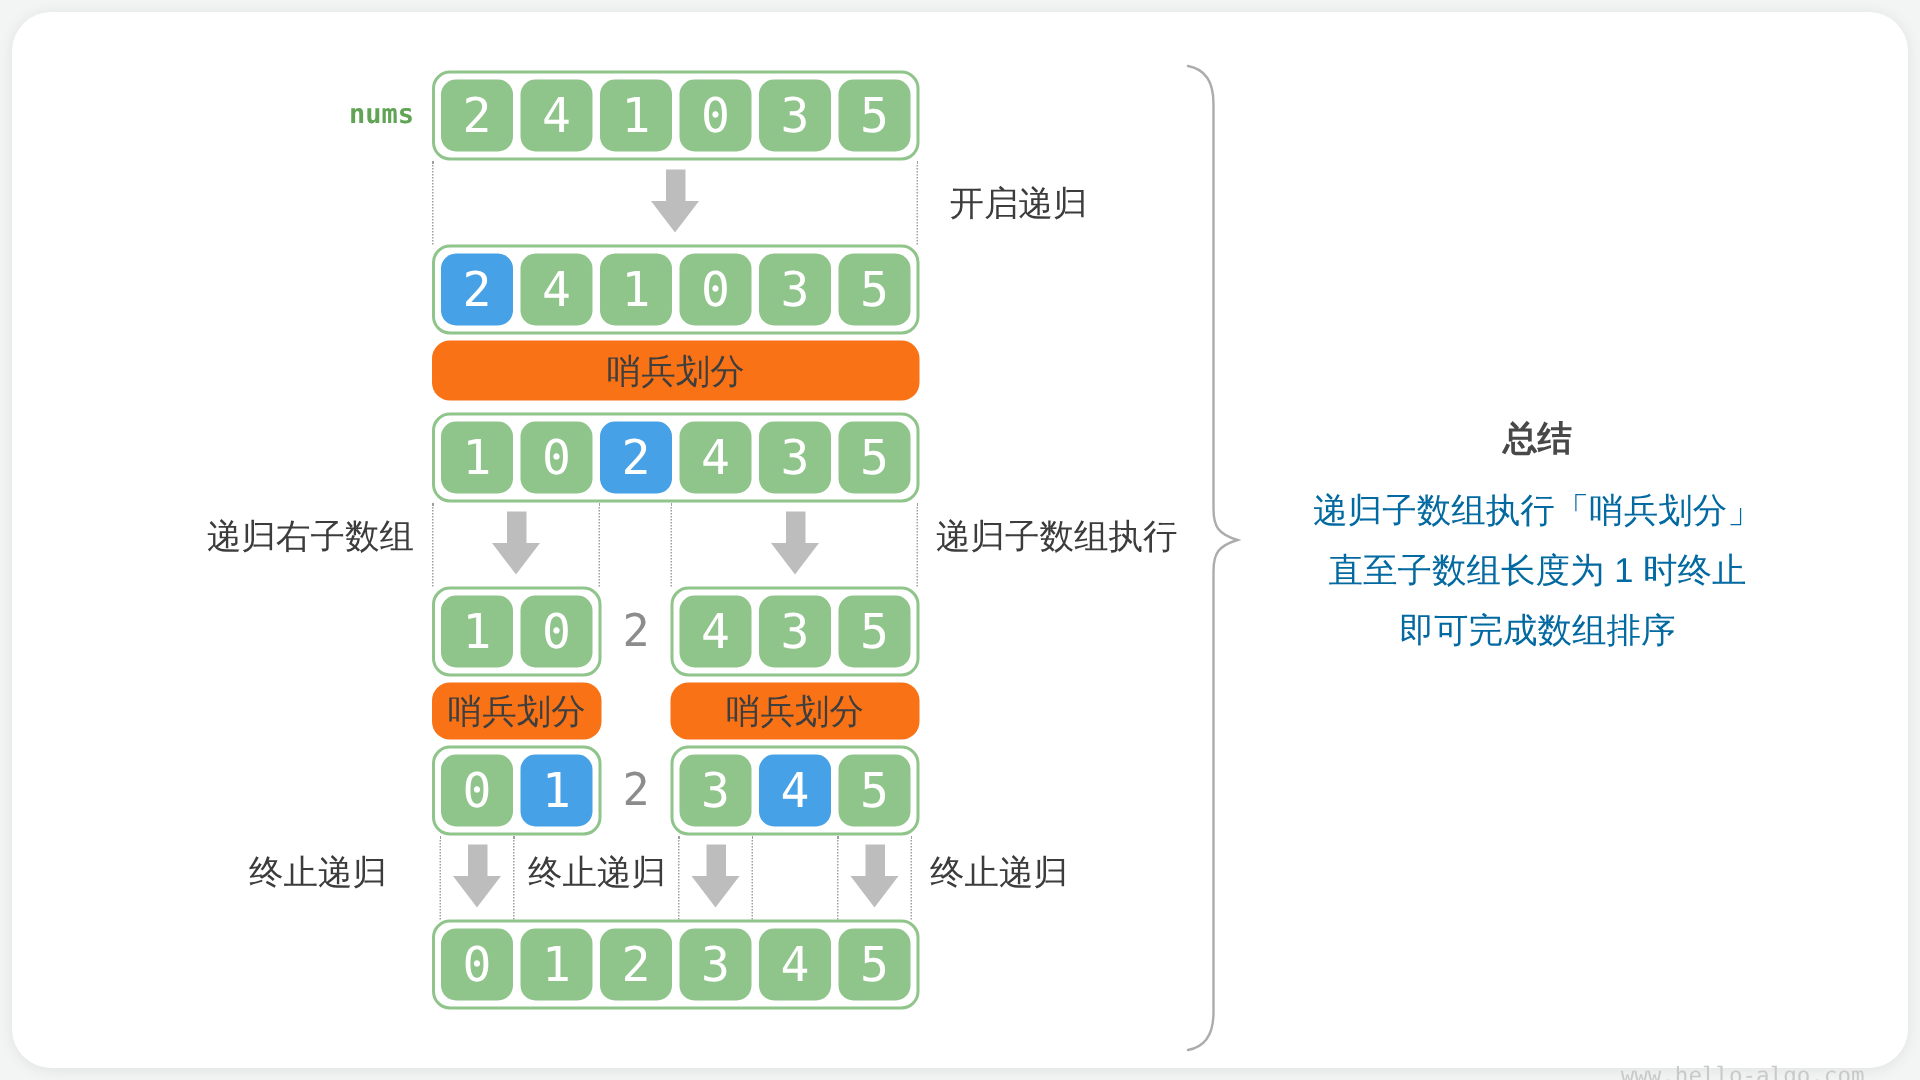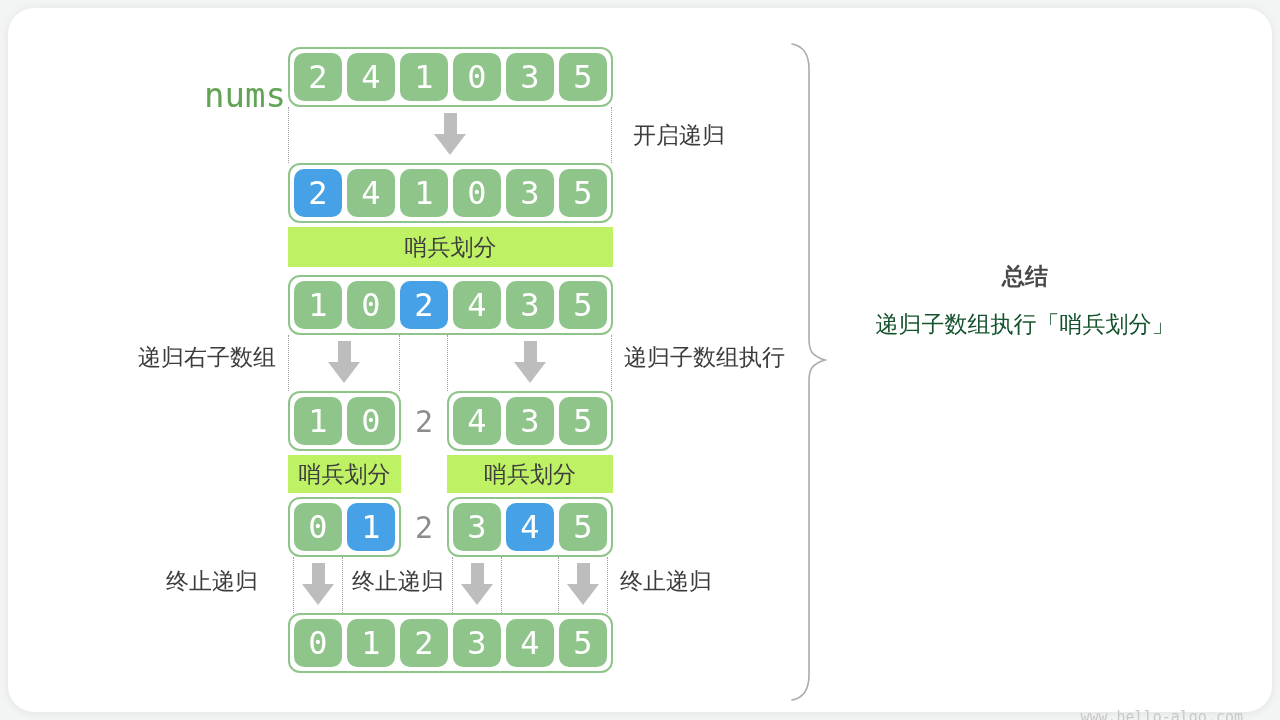--- a/index.html
+++ b/index.html
@@ -20,50 +20,50 @@
     box-sizing:border-box;height:60px;
   }
   .cell{
     width:48px;height:48px;border-radius:10px;background:#8FC48A;
     display:flex;align-items:center;justify-content:center;
     color:#ffffff;font-family:"DejaVu Sans Mono", monospace;font-size:32px;
   }
   .cell.blue{background:#47A1E6;}
   
   .bar{
-    position:absolute;background:#bef264;border-radius:0;
+    position:absolute;background:#f97316;border-radius:12px;
     display:flex;align-items:center;justify-content:center;
     color:#3E3E3E;font-size:23px;box-sizing:border-box;
   }
   
   .vline{position:absolute;width:0;border-left:1px dotted #9F9F9F;}
   
   .arrow{position:absolute;width:32px;transform:translateX(-50%);
     display:flex;flex-direction:column;align-items:center;}
   .arrow .shaft{width:13px;height:21px;background:#BDBDBD;}
   .arrow .head{width:0;height:0;border-left:16px solid transparent;
     border-right:16px solid transparent;border-top:21px solid #BDBDBD;}
   
   .lbl{position:absolute;color:#3C3C3C;font-size:23px;line-height:26px;white-space:nowrap;text-align:center;}
   .lbl.r{text-align:right;}
   .lbl.c{text-align:center;}
   .nums-lbl{
-    position:absolute;left:204px;top:81px;width:72px;text-align:right;
+    position:absolute;left:204px;top:63px;width:72px;text-align:right;
     color:#61A455;font-family:"DejaVu Sans Mono", monospace;
-    font-weight:normal;font-size:34px;line-height:28px;
+    font-weight:bold;font-size:18px;line-height:28px;
   }
   .sep2{
     position:absolute;transform:translate(-50%,-50%);
     color:#8C8C8C;font-family:"DejaVu Sans Mono", monospace;font-size:30px;
   }
   .summary{
-    position:absolute;left:835px;top:262px;width:380px;text-align:center;
+    position:absolute;left:835px;top:278px;width:380px;text-align:center;
   }
   .summary .title{font-size:23px;line-height:28px;font-weight:bold;color:#484848;margin-bottom:14px;}
-  .summary .line{font-size:23px;line-height:40px;color:#14532d;}
+  .summary .line{font-size:23px;line-height:40px;color:#0369a1;}
   .brace{position:absolute;left:780px;top:36px;}
   .watermark{
     position:absolute;right:37px;top:708px;
     color:#C9C9C9;font-family:"DejaVu Sans Mono", monospace;font-size:15px;
   }
 </style>
 </head>
 <body>
 
 <div class="card"></div>
@@ -184,15 +184,17 @@
   <span class="cell">5</span>
 </div>
 
 <svg class="brace" width="60" height="672" viewBox="0 0 60 672">
   <path d="M12,8 C23,10 29,18 29,33 L29,303 C29,315 32,320 45,324 C32,328 29,333 29,345 L29,639 C29,654 23,662 12,664" fill="none" stroke="#ACACAC" stroke-width="1.6" stroke-linecap="round"></path>
 </svg>
 
 <div class="summary">
   <div class="title">总结</div>
   <div class="line">递归子数组执行「哨兵划分」</div>
+  <div class="line">直至子数组长度为 1 时终止</div>
+  <div class="line">即可完成数组排序</div>
 </div>
 
 <div class="watermark">www.hello-algo.com</div>
 
 </body></html>

